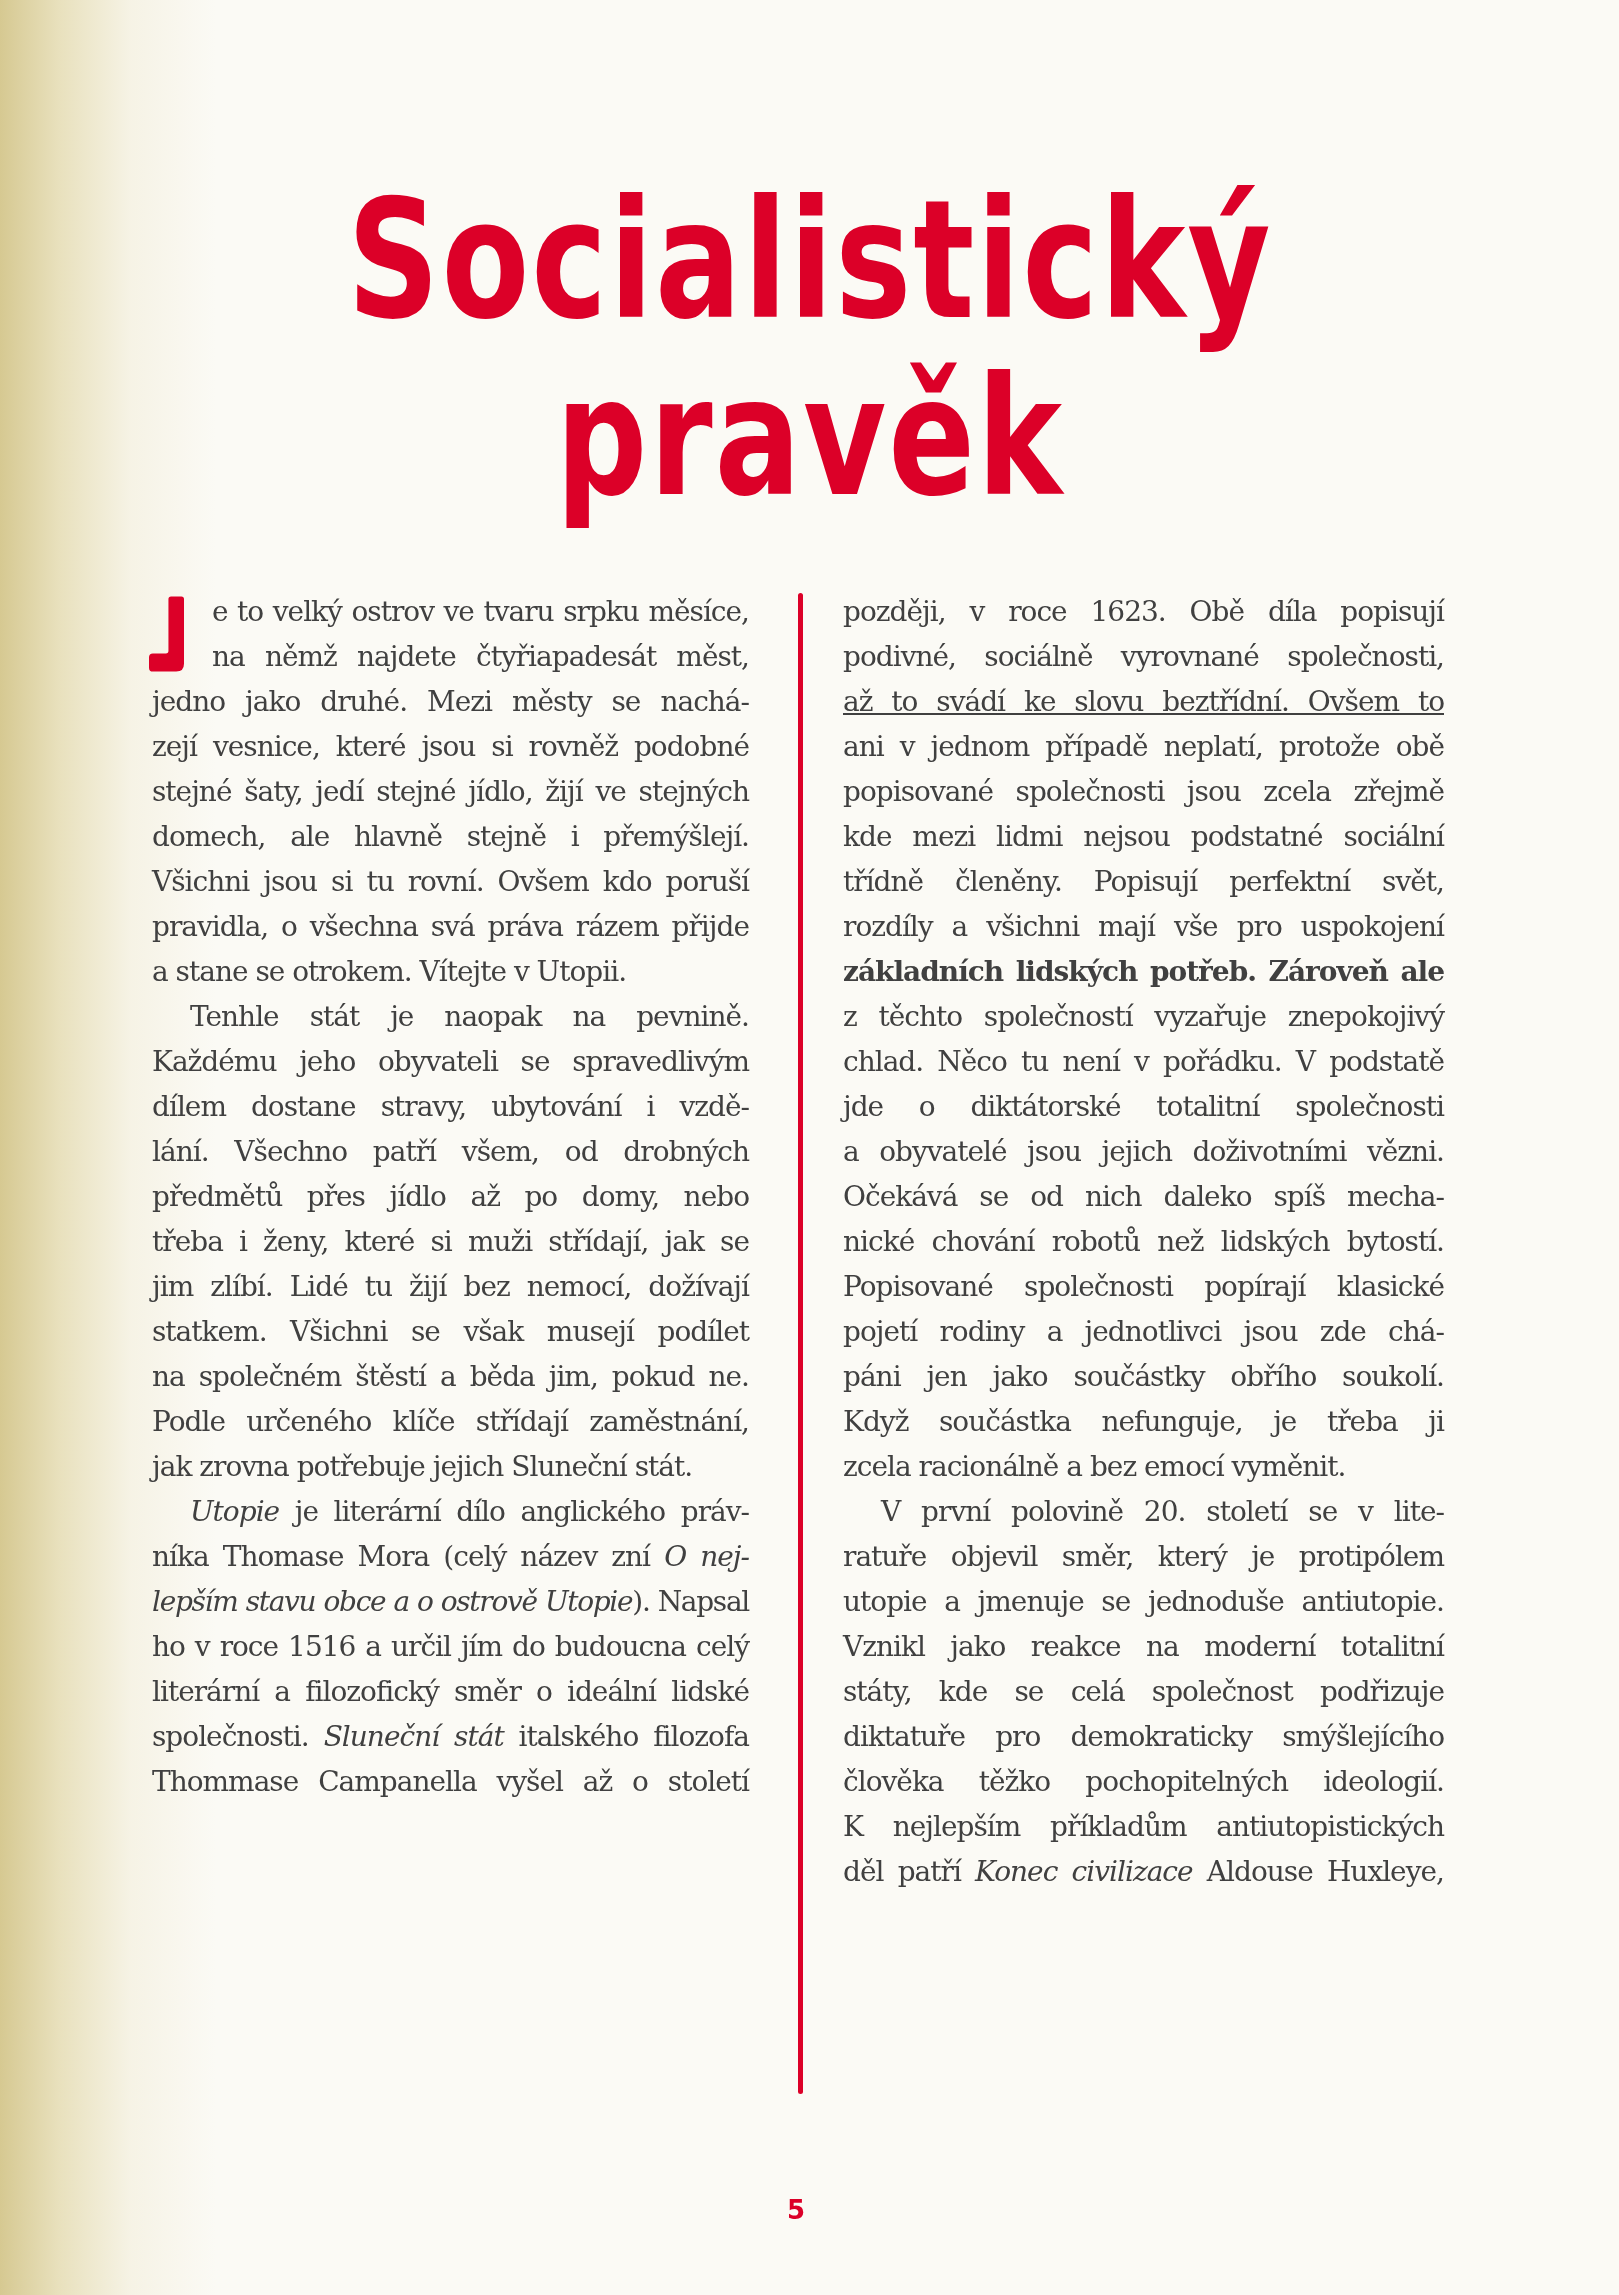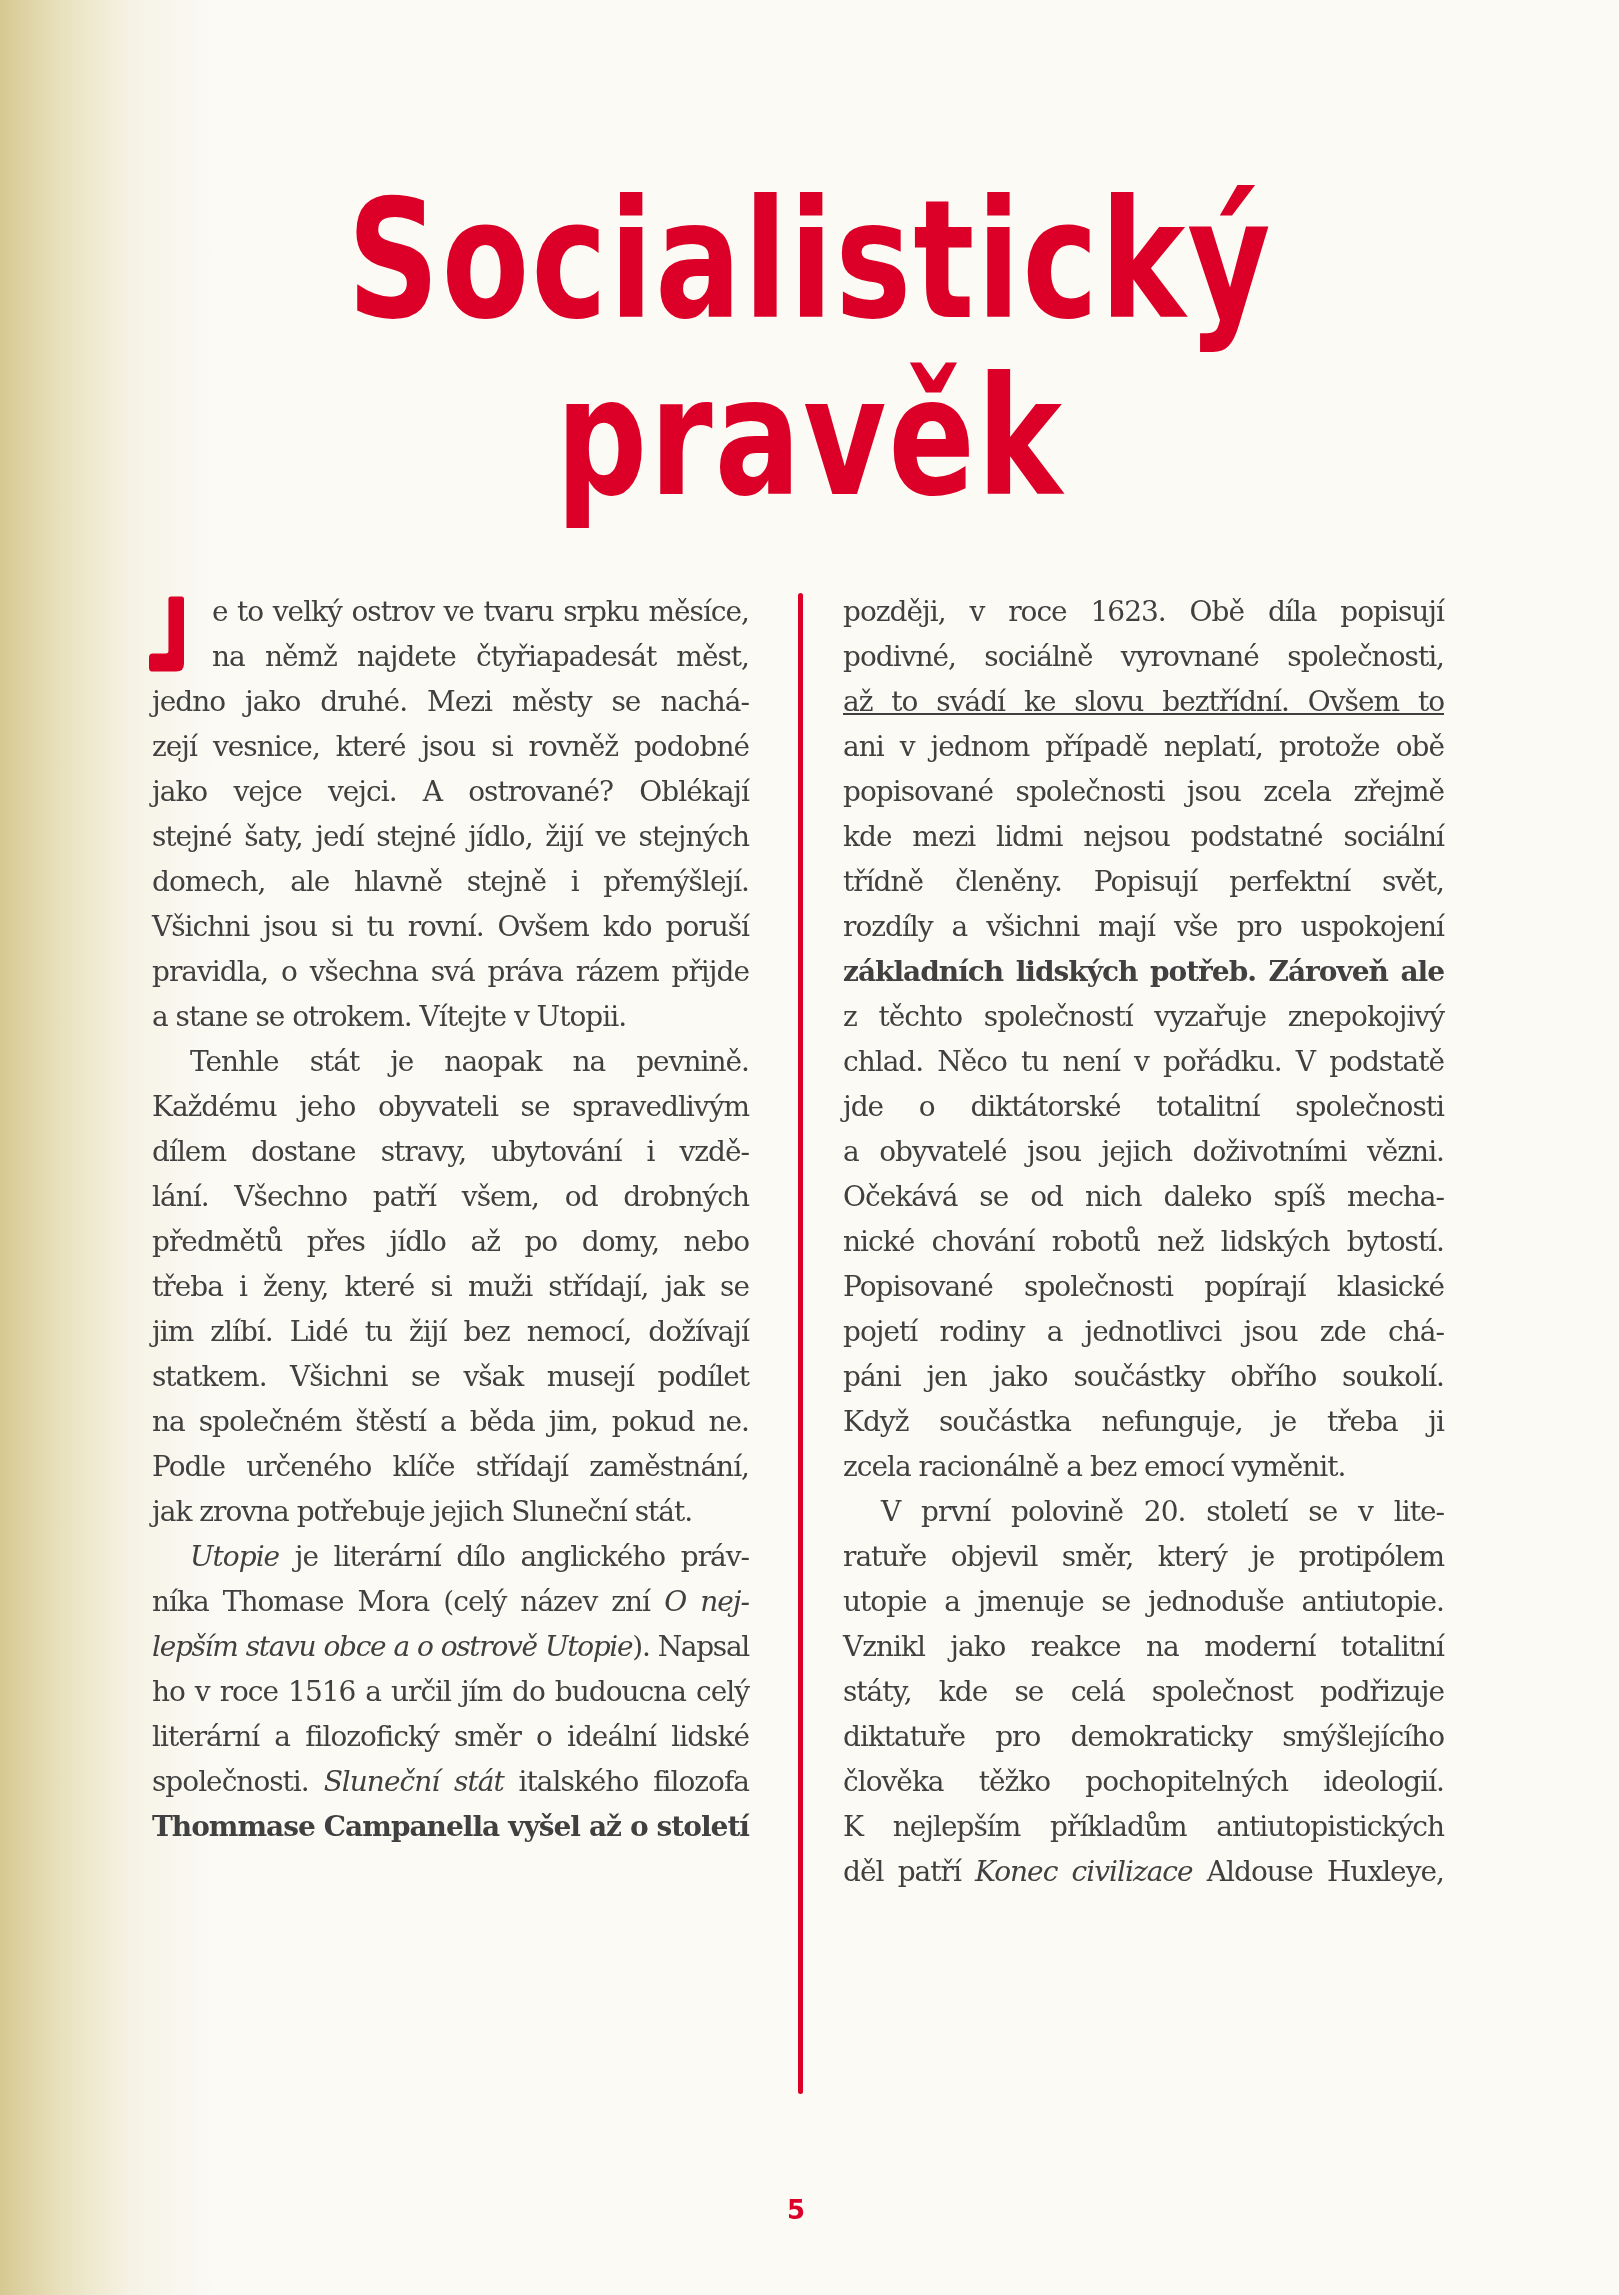--- a/index.html
+++ b/index.html
@@ -74,21 +74,20 @@
 
 <svg class="dropcap" viewBox="0 0 54 116">
   <path d="M30 4 Q30 0 34 0 L50 0 Q54 0 54 4 L54 104 Q54 116 42 116 L6 116 Q0 116 0 110 L0 94 Q0 88 6 88 L26 88 Q30 88 30 84 Z" fill="#dc0028"></path>
 </svg>
 
 <div class="col col-left">
   <span class="ln dropind" style="white-space: nowrap; display: block;">e to velký ostrov ve tvaru srpku měsíce,</span>
   <span class="ln dropind" style="white-space: nowrap; display: block;">na němž najdete čtyřiapadesát měst,</span>
   <span class="ln" style="white-space: nowrap; display: block;">jedno jako druhé. Mezi městy se nachá-</span>
   <span class="ln" style="white-space: nowrap; display: block;">zejí vesnice, které jsou si rovněž podobné</span>
-  <span class="ln" style="white-space: nowrap; display: block;">jako vejce vejci. A ostrované? Oblékají</span>
   <span class="ln" style="white-space: nowrap; display: block;">stejné šaty, jedí stejné jídlo, žijí ve stejných</span>
   <span class="ln" style="white-space: nowrap; display: block;">domech, ale hlavně stejně i přemýšlejí.</span>
   <span class="ln" style="white-space: nowrap; display: block;">Všichni jsou si tu rovní. Ovšem kdo poruší</span>
   <span class="ln" style="white-space: nowrap; display: block;">pravidla, o všechna svá práva rázem přijde</span>
   <span class="ln last" style="white-space: nowrap; display: block;">a stane se otrokem. Vítejte v Utopii.</span>
   <span class="ln indent" style="white-space: nowrap; display: block;">Tenhle stát je naopak na pevnině.</span>
   <span class="ln" style="white-space: nowrap; display: block;">Každému jeho obyvateli se spravedlivým</span>
   <span class="ln" style="white-space: nowrap; display: block;">dílem dostane stravy, ubytování i vzdě-</span>
   <span class="ln" style="white-space: nowrap; display: block;">lání. Všechno patří všem, od drobných</span>
   <span class="ln" style="white-space: nowrap; display: block;">předmětů přes jídlo až po domy, nebo</span>
@@ -97,21 +96,21 @@
   <span class="ln" style="white-space: nowrap; display: block;">statkem. Všichni se však musejí podílet</span>
   <span class="ln" style="white-space: nowrap; display: block;">na společném štěstí a běda jim, pokud ne.</span>
   <span class="ln" style="white-space: nowrap; display: block;">Podle určeného klíče střídají zaměstnání,</span>
   <span class="ln last" style="white-space: nowrap; display: block;">jak zrovna potřebuje jejich Sluneční stát.</span>
   <span class="ln indent" style="white-space: nowrap; display: block;"><em>Utopie</em><span> je literární dílo anglického práv-</span></span>
   <span class="ln" style="white-space: nowrap; display: block;"><span>níka Thomase Mora (celý název zní </span><em>O nej-</em></span>
   <span class="ln" style="white-space: nowrap; display: block; letter-spacing: -1.3px;"><em>lepším stavu obce a o ostrově Utopie</em><span>). Napsal</span></span>
   <span class="ln" style="white-space: nowrap; display: block;">ho v roce 1516 a určil jím do budoucna celý</span>
   <span class="ln" style="white-space: nowrap; display: block;">literární a filozofický směr o ideální lidské</span>
   <span class="ln" style="white-space: nowrap; display: block;"><span>společnosti. </span><em>Sluneční stát</em><span> italského filozofa</span></span>
-  <span class="ln" style="white-space: nowrap; display: block; font-weight: bold;">Thommase Campanella vyšel až o století</span>
+  <span class="ln" style="white-space: nowrap; display: block;">Thommase Campanella vyšel až o století</span>
 </div>
 
 <div class="divider"></div>
 
 <div class="col col-right">
   <span class="ln" style="white-space: nowrap; display: block;">později, v roce 1623. Obě díla popisují</span>
   <span class="ln" style="white-space: nowrap; display: block;">podivné, sociálně vyrovnané společnosti,</span>
   <span class="ln" style="white-space: nowrap; display: block; text-decoration: underline;">až to svádí ke slovu beztřídní. Ovšem to</span>
   <span class="ln" style="white-space: nowrap; display: block;">ani v jednom případě neplatí, protože obě</span>
   <span class="ln" style="white-space: nowrap; display: block;">popisované společnosti jsou zcela zřejmě</span>

